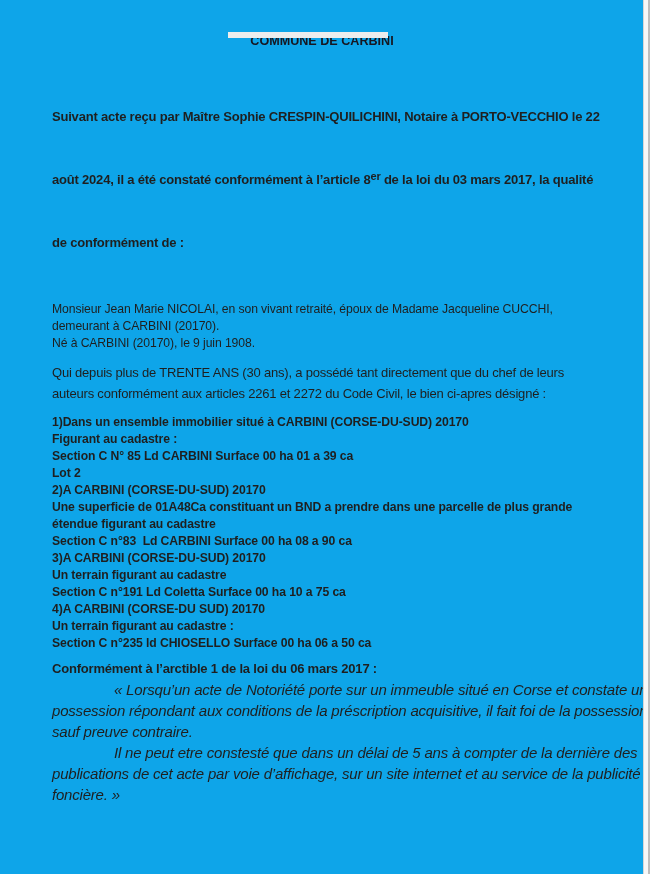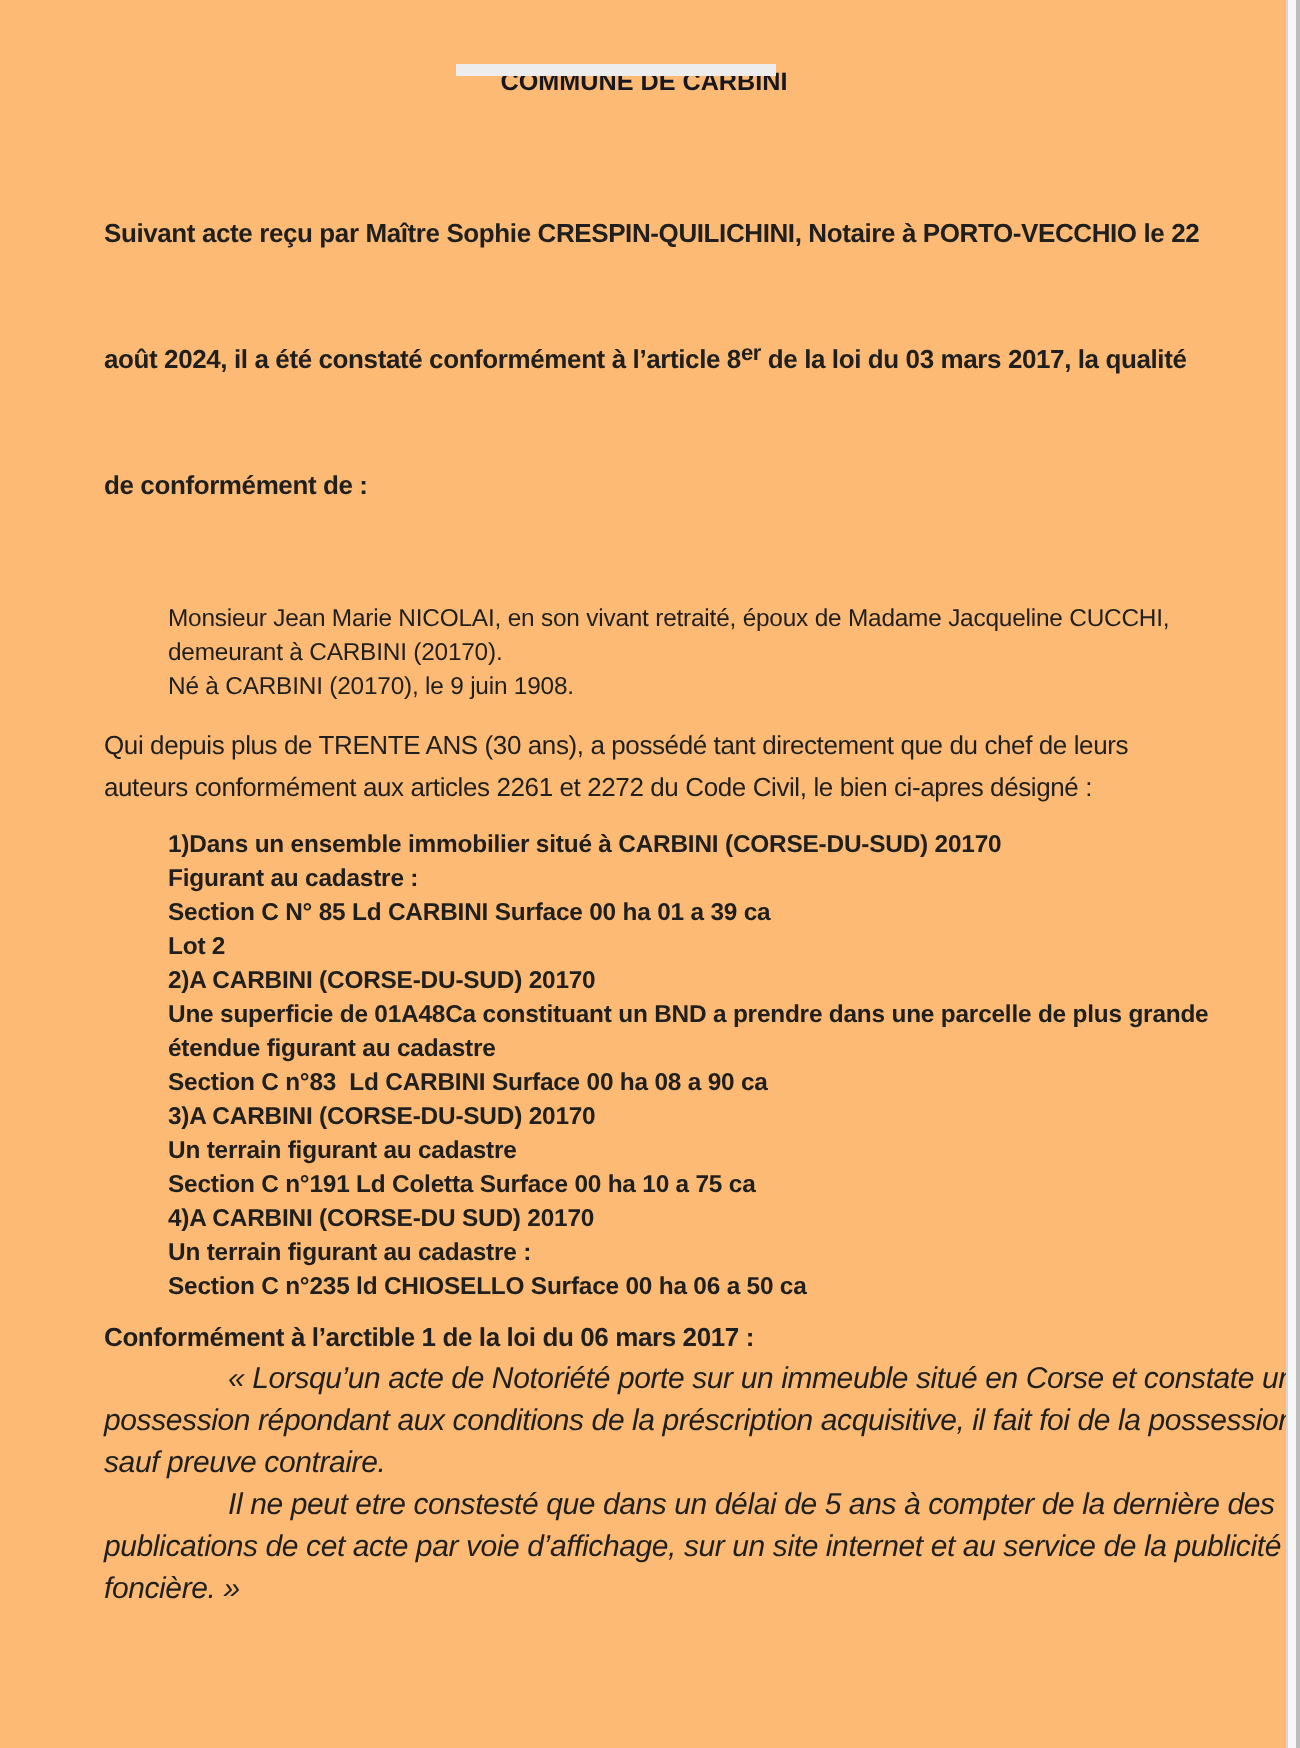--- a/index.html
+++ b/index.html
@@ -4,21 +4,21 @@
 <style>
   html, body {
     margin: 0;
     padding: 0;
     background: #ffffff;
   }
   .page {
     position: relative;
     width: 650px;
     height: 874px;
-    background: #fdba74;
+    background: #0ea5e9;
     overflow: hidden;
     font-family: "Liberation Sans", sans-serif;
     color: #1f1f1f;
   }
   
   .artifact {
     position: absolute;
     left: 228px;
     top: 32px;
     width: 160px;
@@ -65,21 +65,20 @@
     line-height: 21px;
     letter-spacing: -0.2px;
     white-space: pre;
     margin: 0 0 10px 0;
   }
   .para.tight { margin-bottom: 6px; font-weight: bold; }
   .small {
     font-size: 12.2px;
     line-height: 17px;
     letter-spacing: -0.1px;
-    margin-left: 32px;
   }
   .law-intro {
     margin-bottom: 0;
     font-weight: bold;
   }
   .quote {
     font-size: 15px;
     line-height: 21px;
     letter-spacing: -0.2px;
     font-style: italic;

